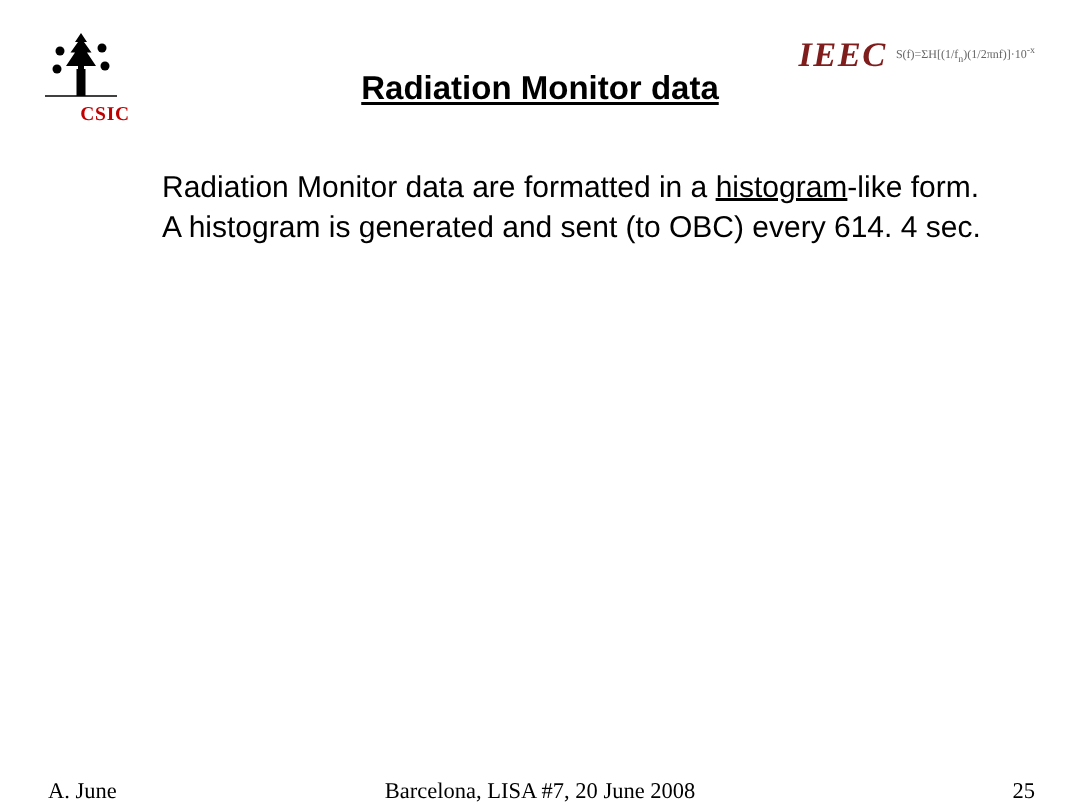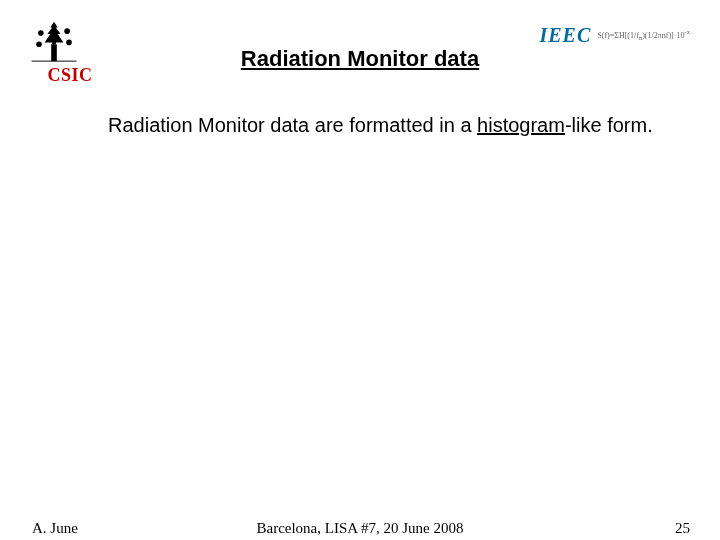--- a/index.html
+++ b/index.html
@@ -25,21 +25,21 @@
       top: 0;
       width: 60px;
       height: 68px;
       display: flex;
       flex-direction: column;
       align-items: center;
     }
     .logo-left svg { display: block; }
     .logo-left .csic-text {
       font-family: "Times New Roman", serif;
-      font-size: 18px;
+      font-size: 13px;
       font-weight: bold;
       color: #c00000;
       letter-spacing: 0.5px;
       margin-top: 2px;
       margin-left: 32px;
     }
     .title {
       position: absolute;
       top: 28px;
       left: 0;
@@ -53,24 +53,24 @@
     .logo-right {
       position: absolute;
       right: 30px;
       top: 6px;
       display: flex;
       align-items: center;
       gap: 6px;
     }
     .logo-right .ieec {
       font-family: "Times New Roman", serif;
-      font-size: 20px;
+      font-size: 23px;
       font-weight: bold;
       font-style: italic;
-      color: #0369a1;
+      color: #7f1d1d;
       letter-spacing: 1px;
     }
     .logo-right .formula {
       font-family: "Times New Roman", serif;
       font-size: 8px;
       color: #666;
       line-height: 1;
     }
     .body-text {
       position: absolute;
@@ -127,19 +127,20 @@
   <div class="logo-right">
     <span class="ieec">IEEC</span>
     <span class="formula">S(f)=ΣH[(1/f<sub>n</sub>)(1/2πnf)]·10<sup>-x</sup></span>
   </div>
 </div>
 
 <div class="body-text">
   <div class="line1">
     <span>Radiation Monitor data are formatted in a </span><span class="histogram">histogram</span><span>-like form.</span>
   </div>
+  <div class="line2">A histogram is generated and sent (to OBC) every 614. 4 sec.</div>
 </div>
 
 <div class="footer">
   <span class="footer-left">A. June</span>
   <span class="footer-center">Barcelona, LISA #7, 20 June 2008</span>
   <span class="footer-right">25</span>
 </div>
 
 </body></html>

